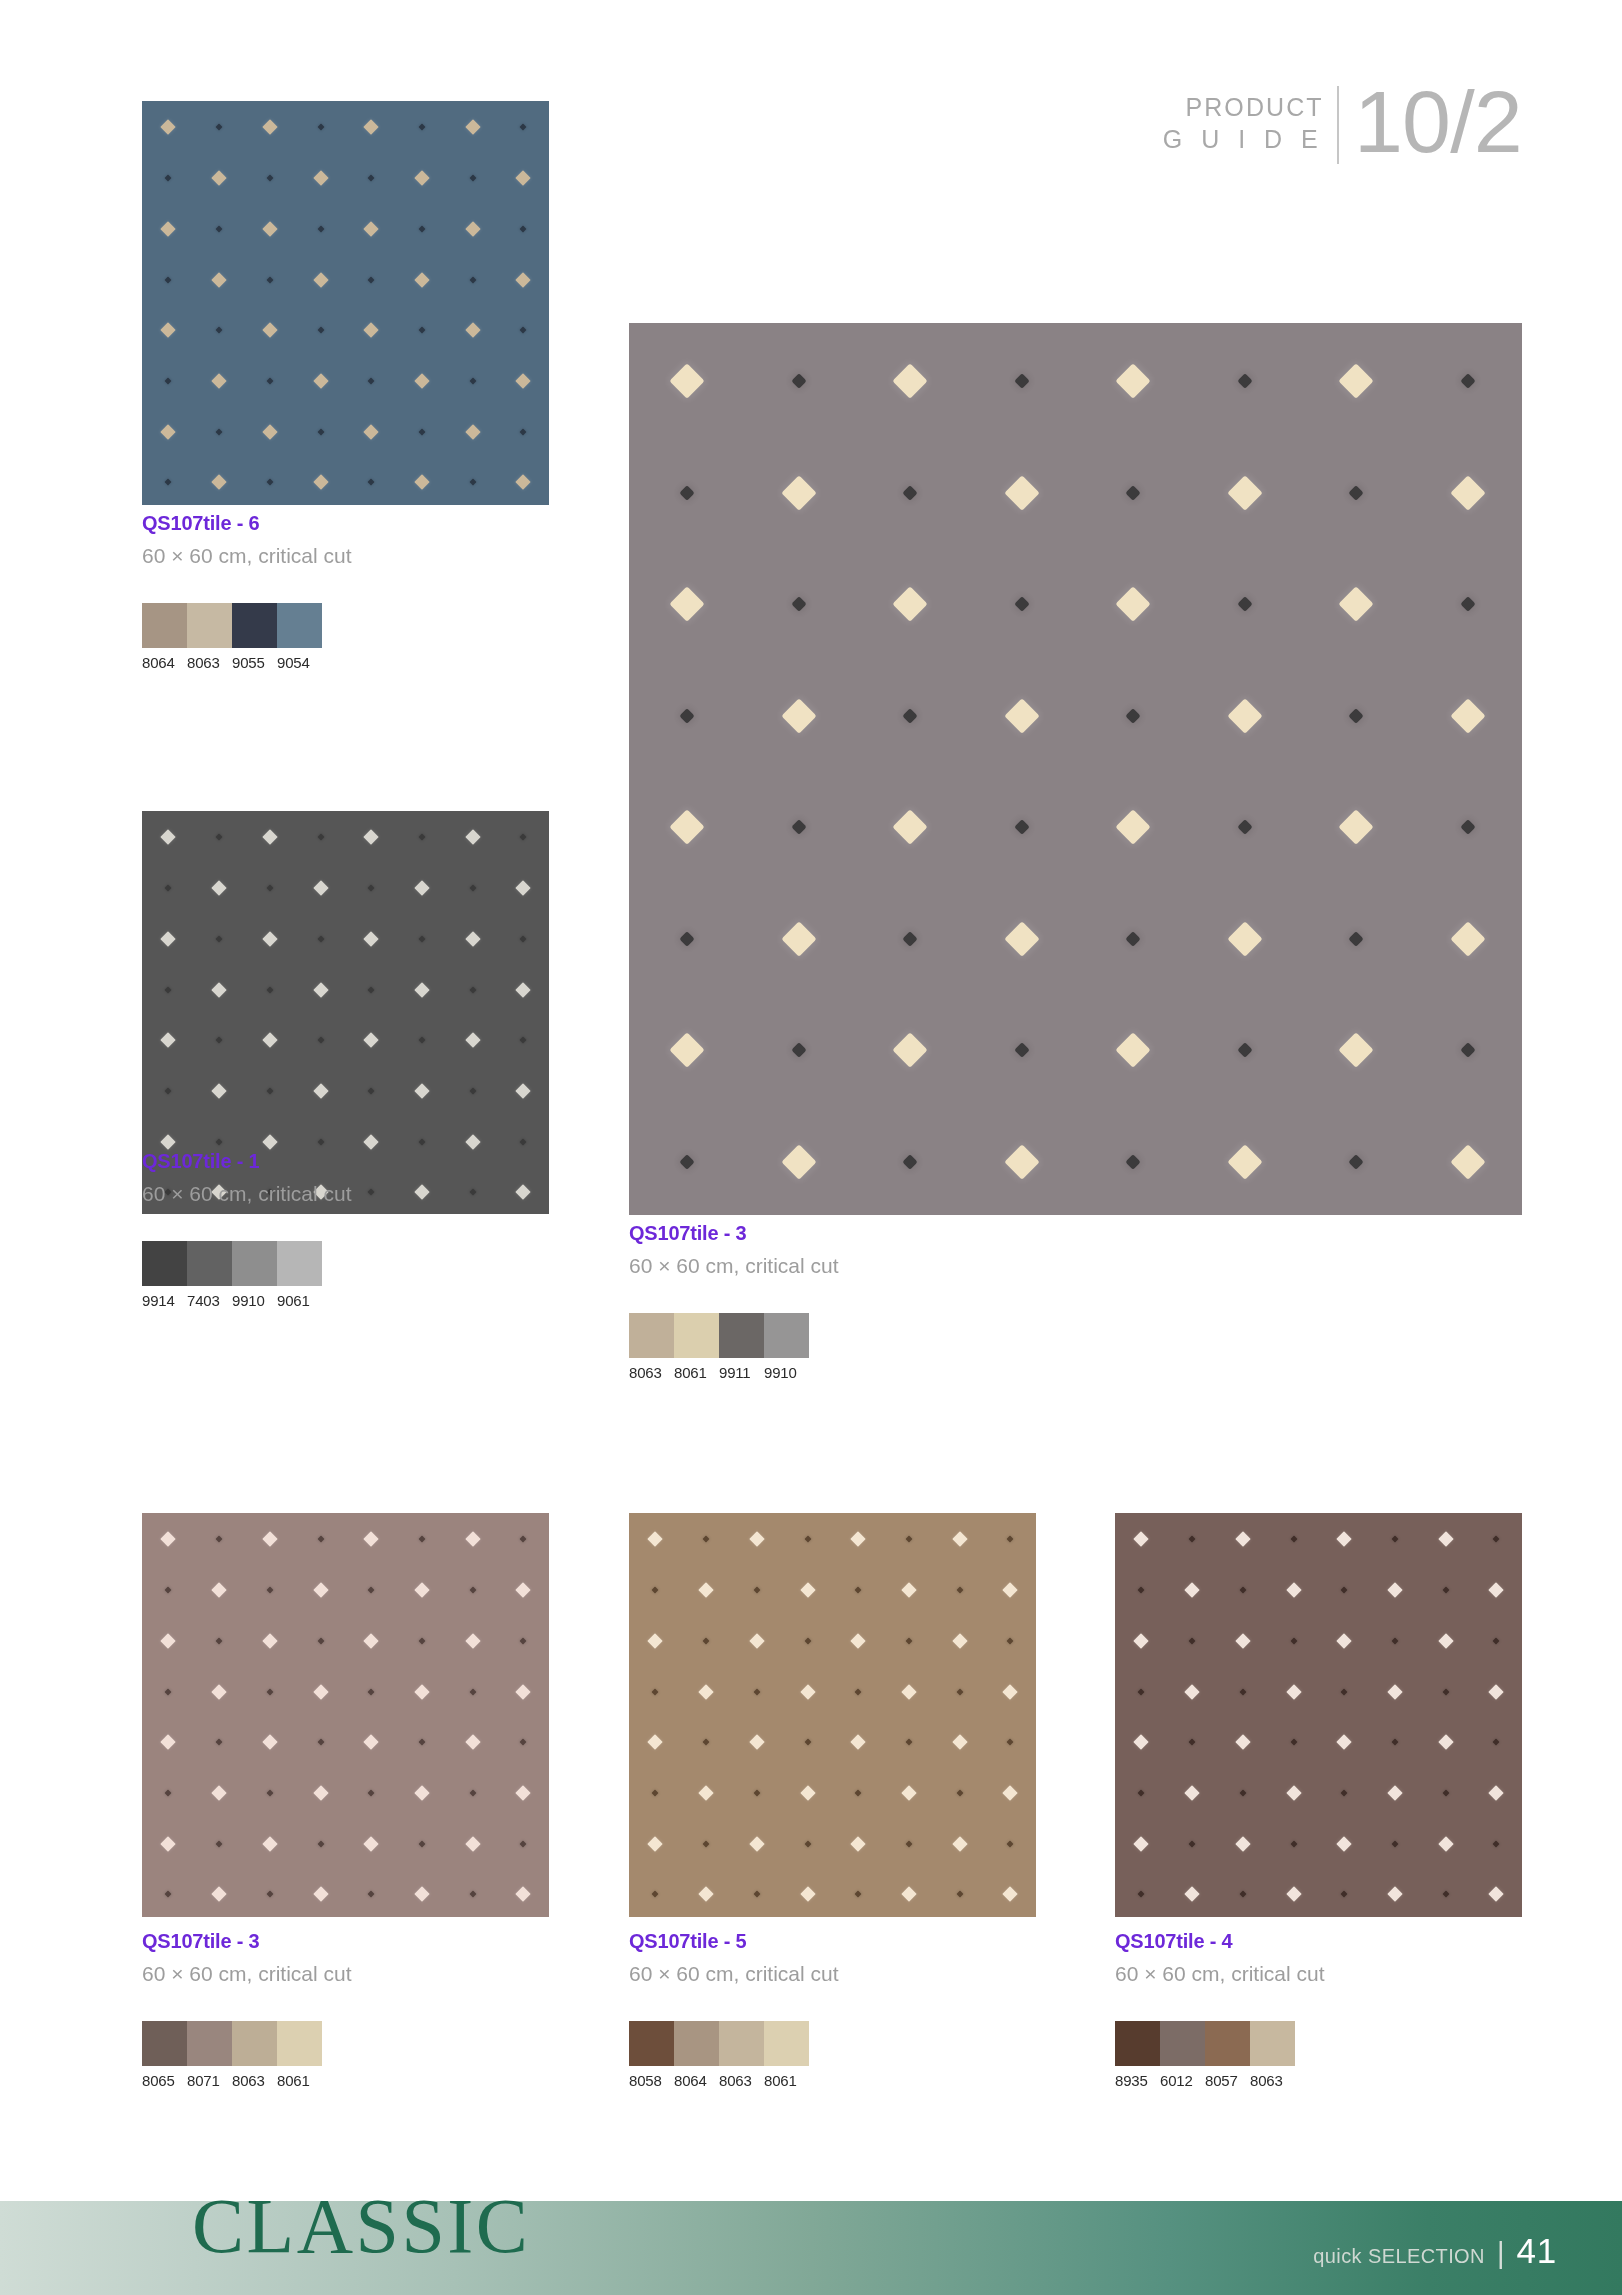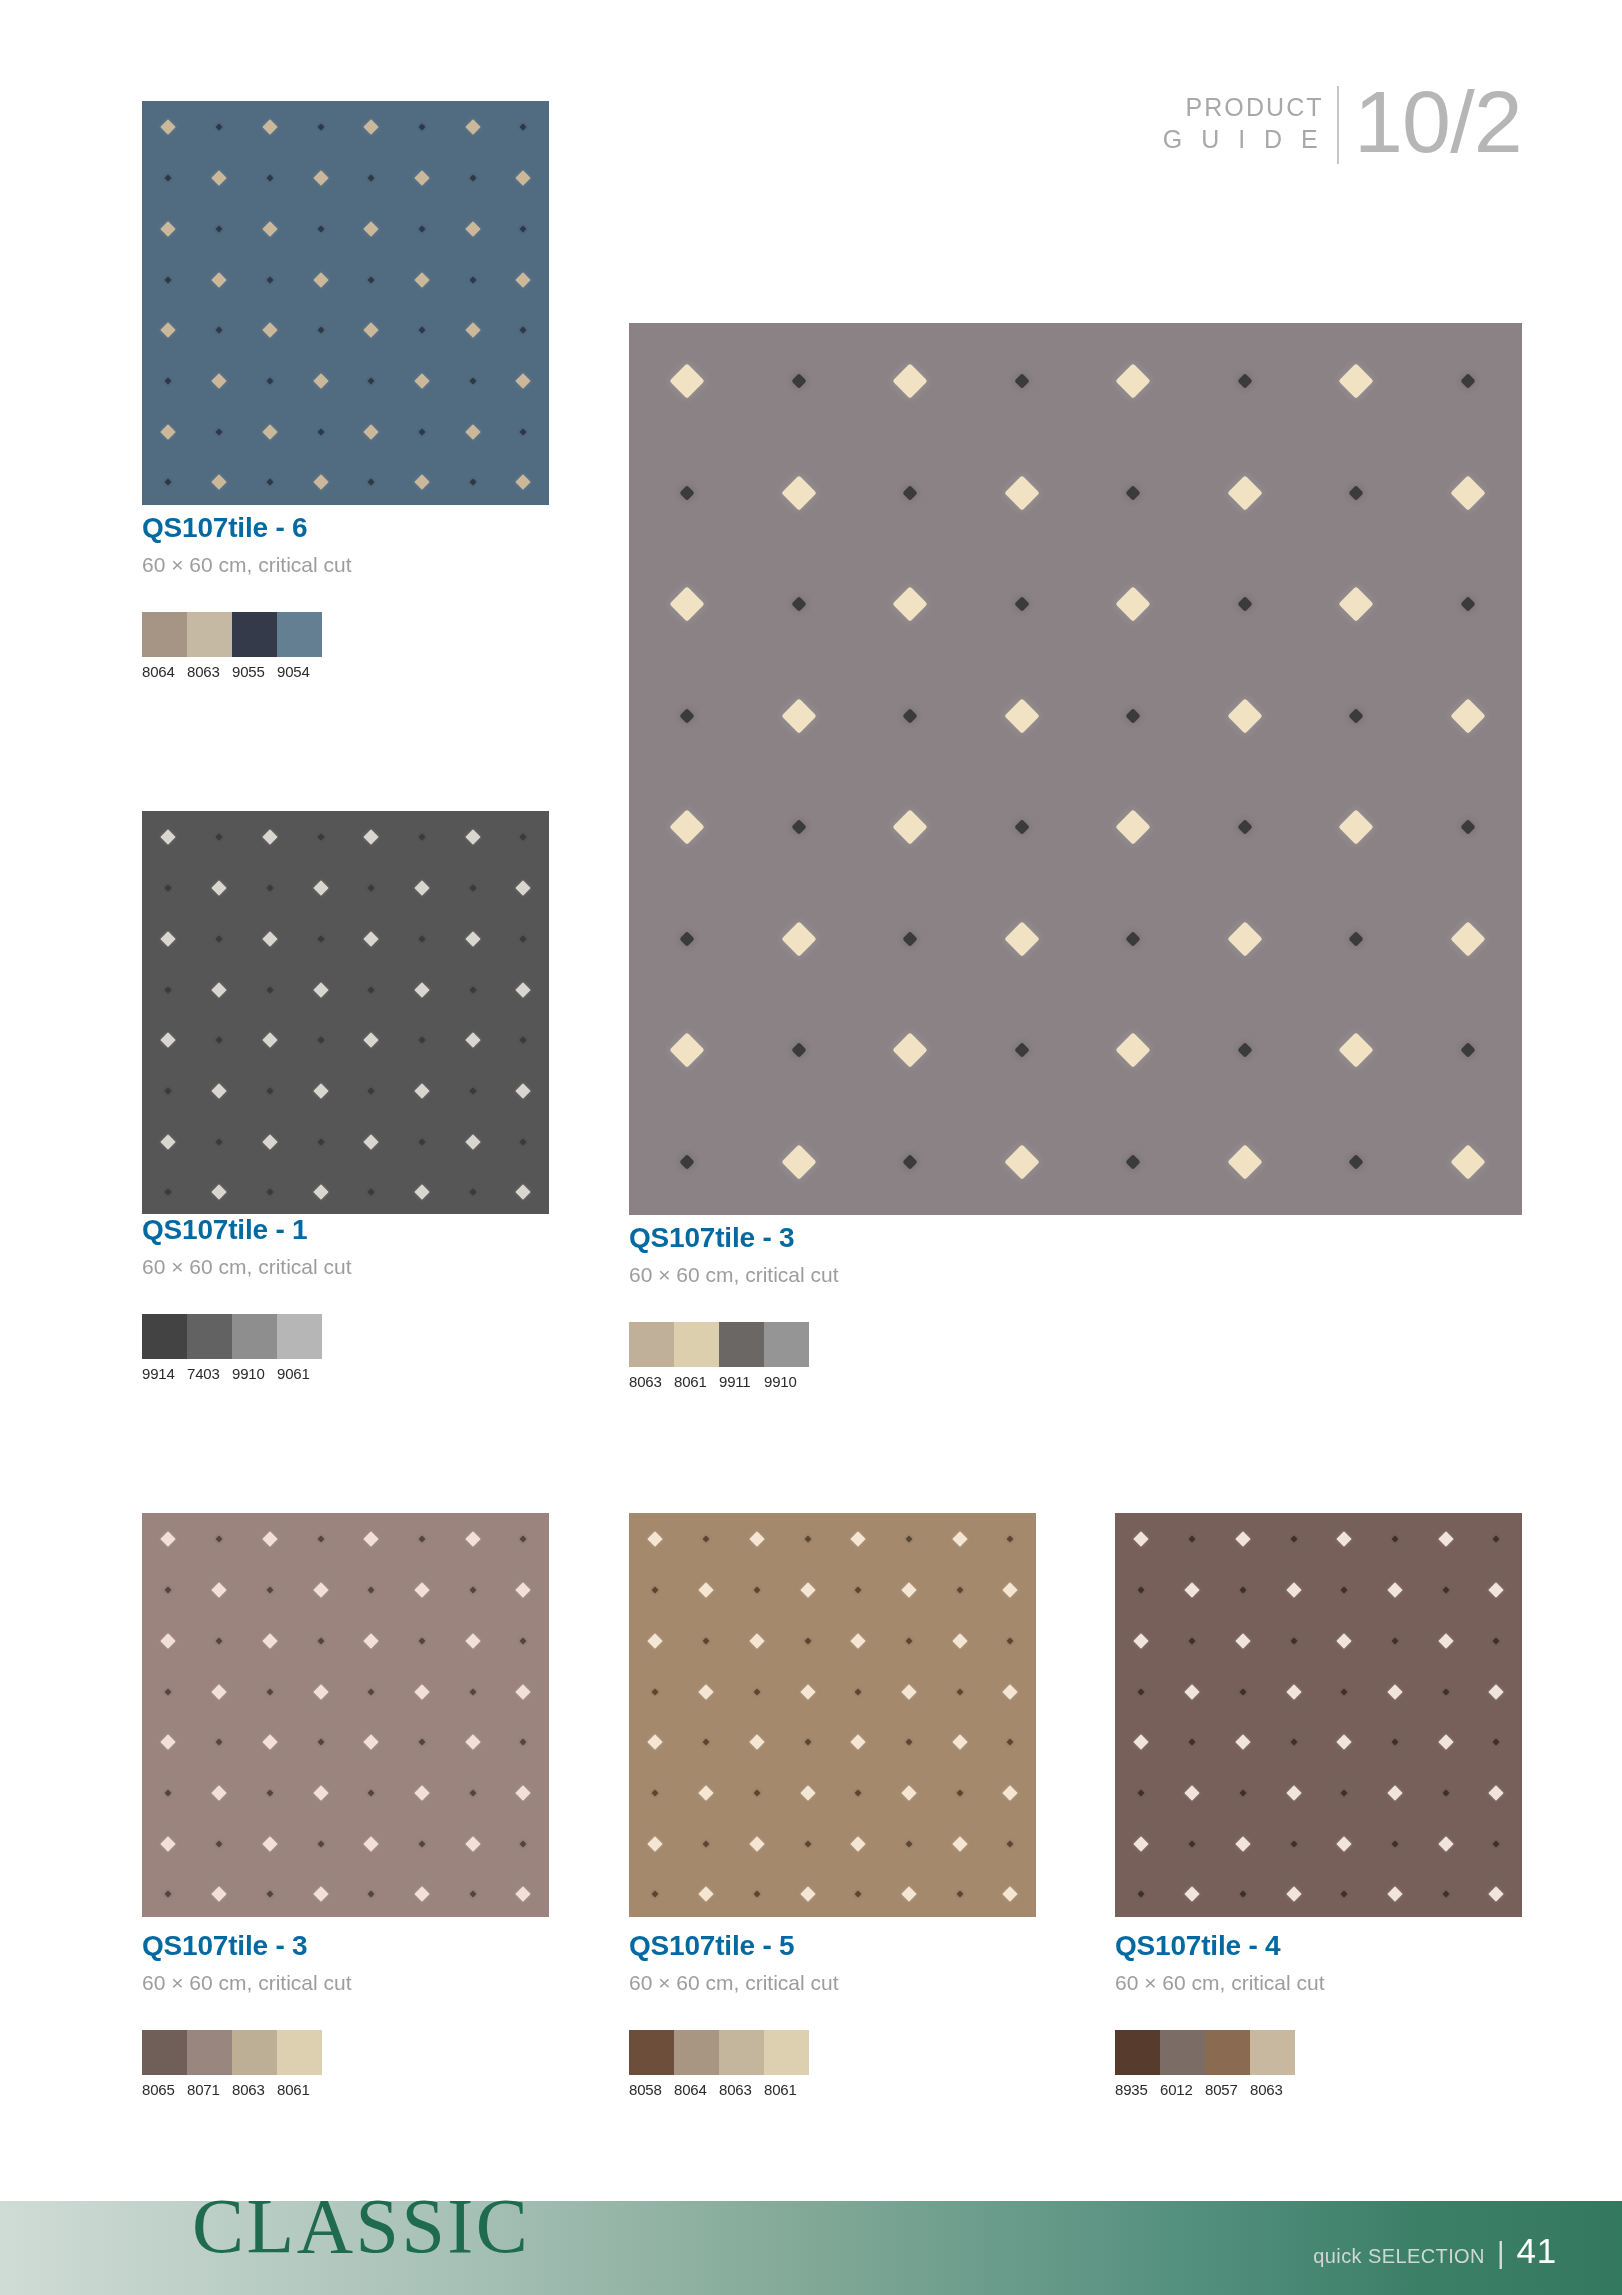--- a/index.html
+++ b/index.html
@@ -78,23 +78,23 @@
     overflow: hidden;
   }
   .dot {
     position: absolute;
     transform: translate(-50%, -50%) rotate(45deg);
   }
 
   
   .caption { position: absolute; }
   .cap-title {
-    font-size: 28px;
+    font-size: 20px;
     font-weight: bold;
-    color: #0369a1;
+    color: #6d28d9;
     letter-spacing: -0.2px;
     white-space: nowrap;
   }
   .cap-sub {
     font-size: 21px;
     color: #9d9d9d;
     font-weight: 400;
     margin-top: 9.3px;
     white-space: nowrap;
   }
@@ -605,21 +605,21 @@
         <span class="sw-chip" style="background: rgb(52, 58, 74);"></span>
         <div class="sw-code">9055</div>
       </div>
       <div class="sw">
         <span class="sw-chip" style="background: rgb(101, 127, 146);"></span>
         <div class="sw-code">9054</div>
       </div>
     </div>
 </div>
 
-<div class="caption" style="left:142px; top:1214px;">
+<div class="caption" style="left:142px; top:1150px;">
   <div class="cap-title">QS107tile - 1</div>
   <div class="cap-sub">60 × 60 cm, critical cut</div>
   <div class="swatches" id="sw-1">
       <div class="sw">
         <span class="sw-chip" style="background: rgb(67, 67, 67);"></span>
         <div class="sw-code">9914</div>
       </div>
       <div class="sw">
         <span class="sw-chip" style="background: rgb(98, 98, 98);"></span>
         <div class="sw-code">7403</div>

